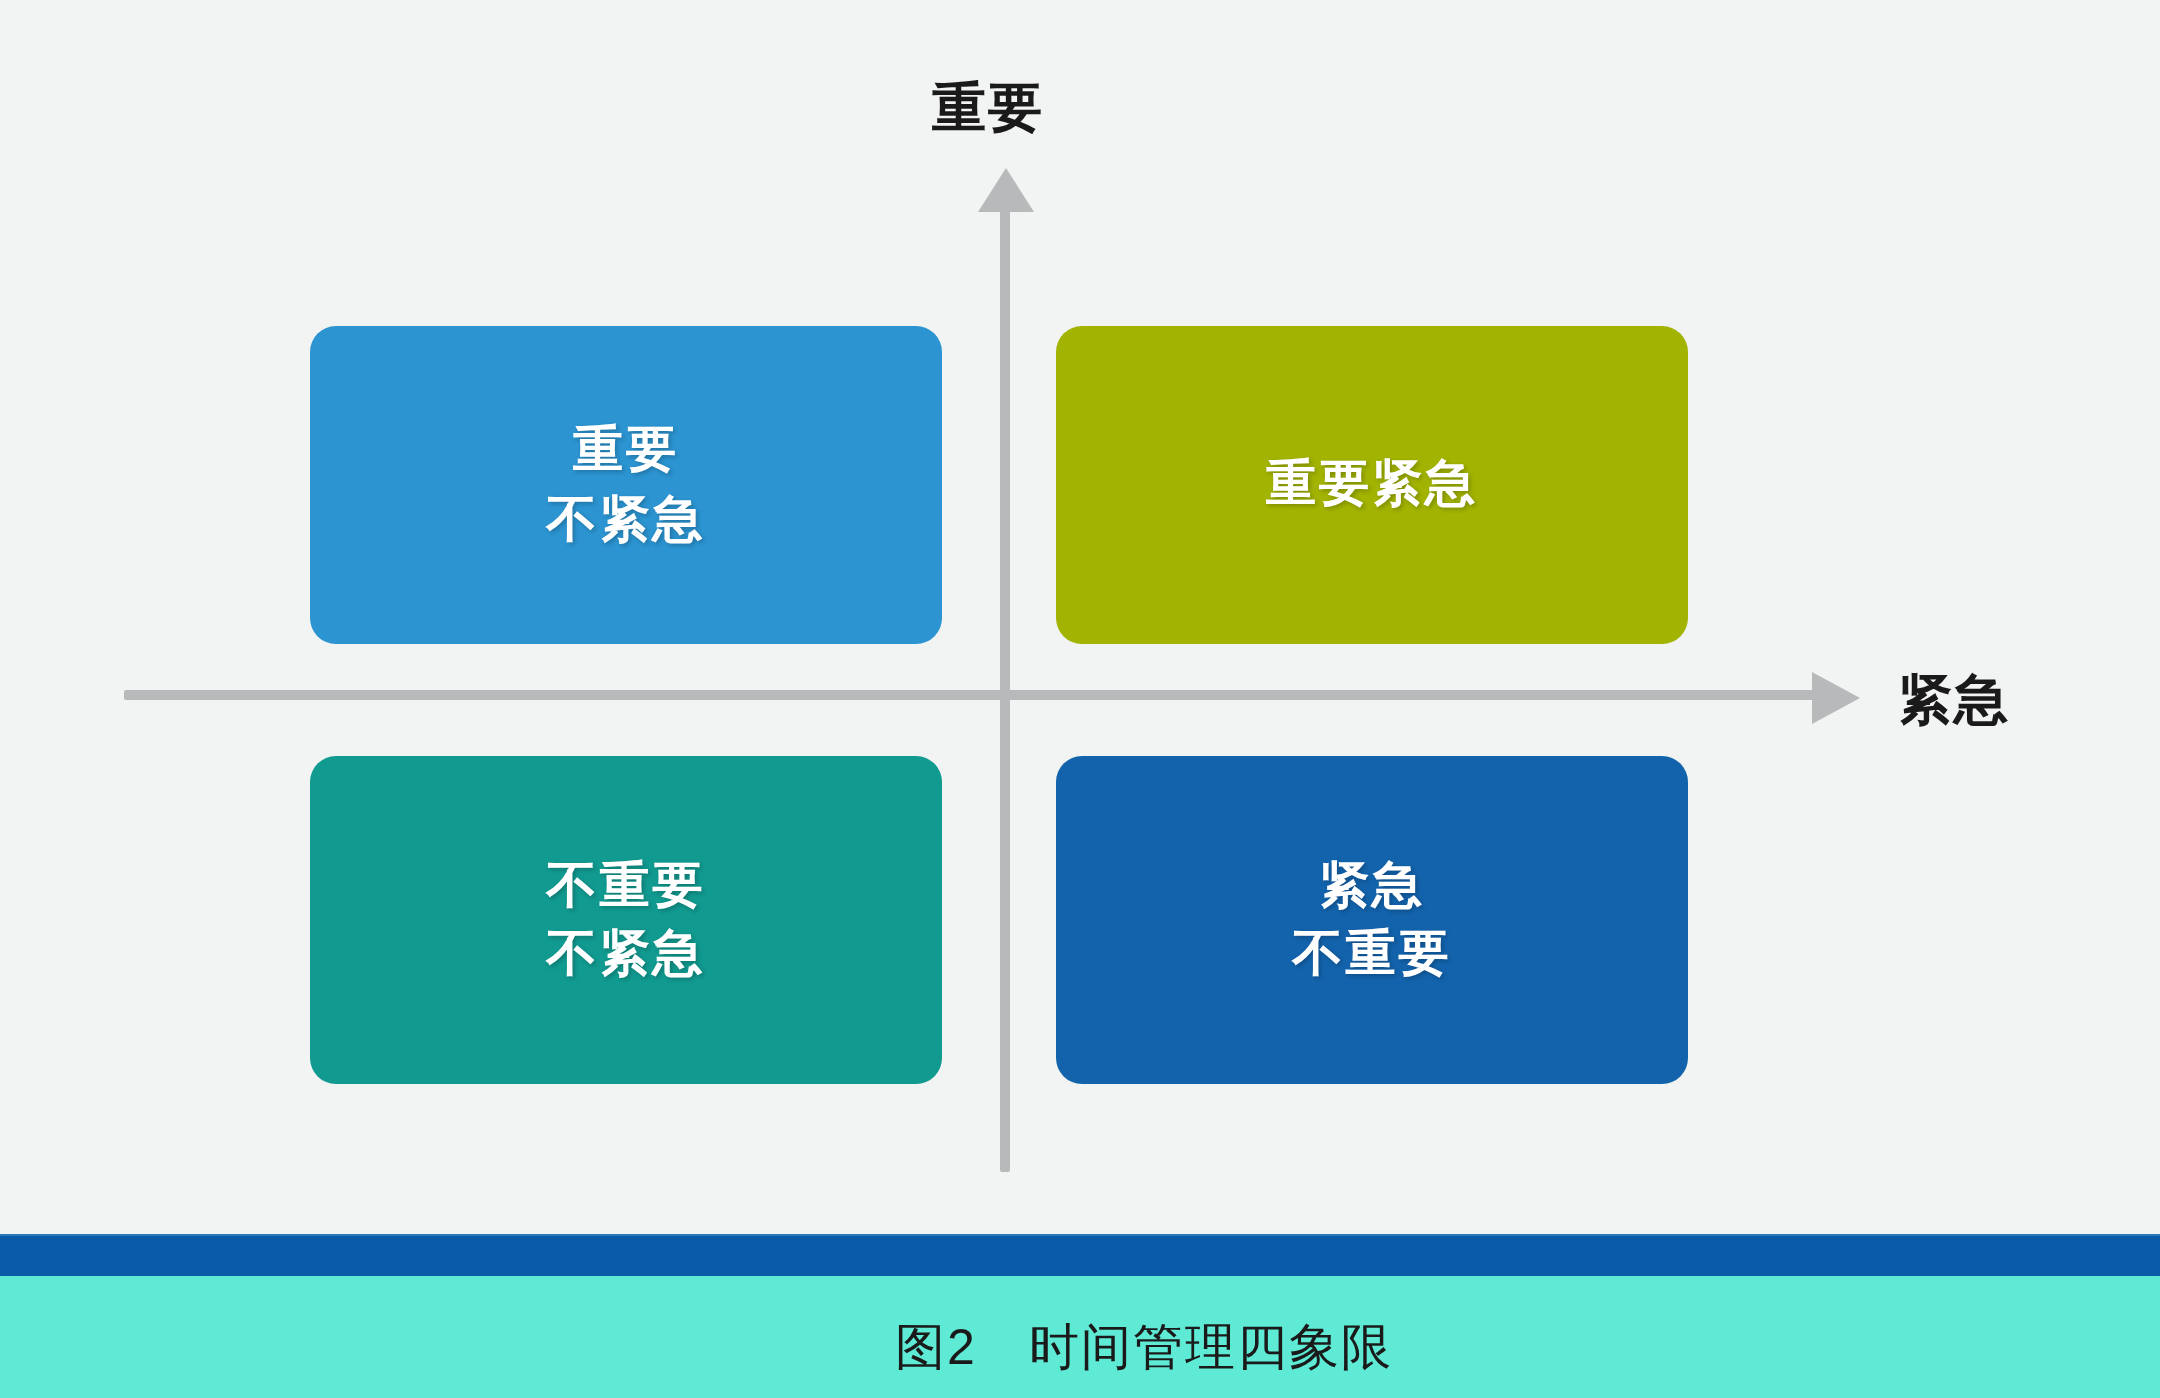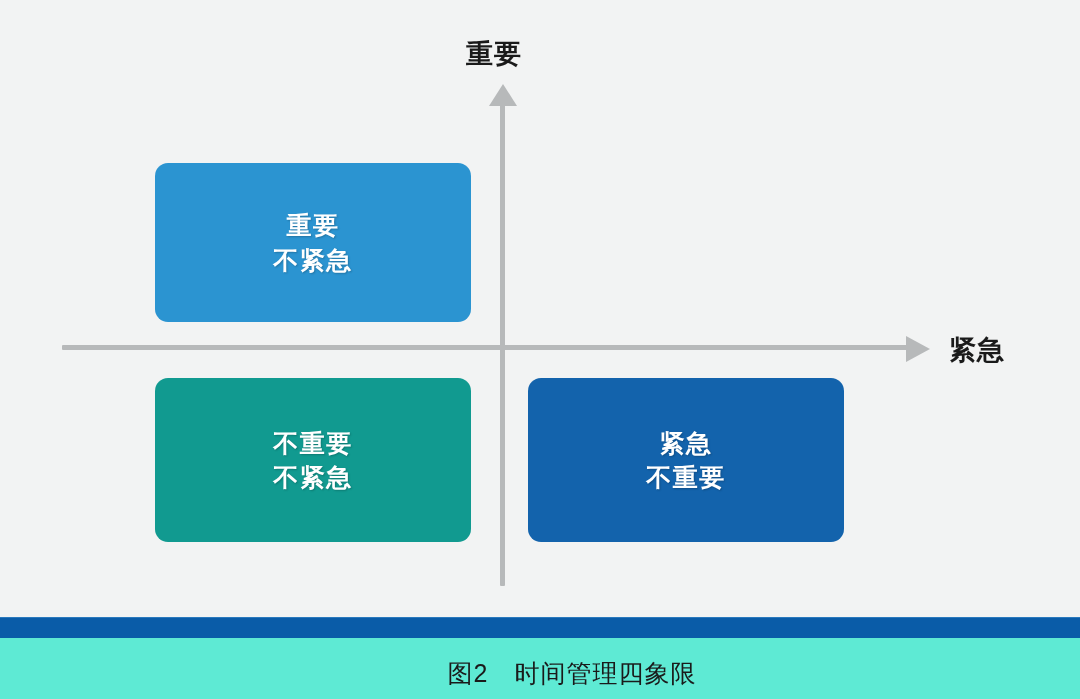--- a/index.html
+++ b/index.html
@@ -183,20 +183,24 @@
 
     <div class="axis-label axis-label-top">重要</div>
     <div class="axis-label axis-label-right">紧急</div>
 
     <div class="quadrant q-important-not-urgent" style="background: rgb(43, 148, 209);">
       <span class="shade" style="background: rgb(28, 111, 163);"></span>
       <div class="quadrant-label">重要</div>
       <div class="quadrant-label">不紧急</div>
     </div>
 
+    <div class="quadrant q-important-urgent" style="background: rgb(162, 179, 2);">
+      <span class="shade" style="background: rgb(125, 138, 2);"></span>
+      <div class="quadrant-label">重要紧急</div>
+    </div>
 
     <div class="quadrant q-not-important-not-urgent" style="background: rgb(17, 154, 144);">
       <span class="shade" style="background: rgb(11, 112, 104);"></span>
       <div class="quadrant-label">不重要</div>
       <div class="quadrant-label">不紧急</div>
     </div>
 
     <div class="quadrant q-urgent-not-important" style="background: rgb(19, 99, 172);">
       <span class="shade" style="background: rgb(13, 74, 128);"></span>
       <div class="quadrant-label">紧急</div>

